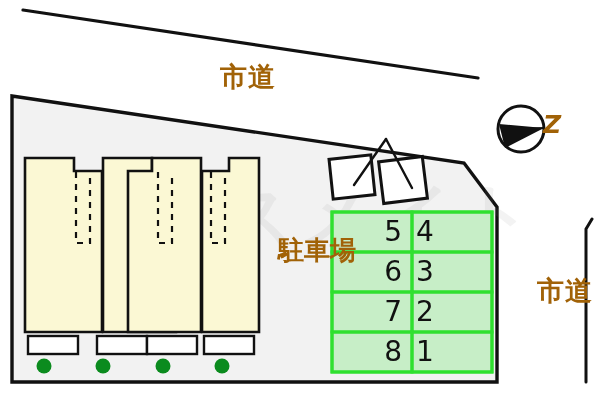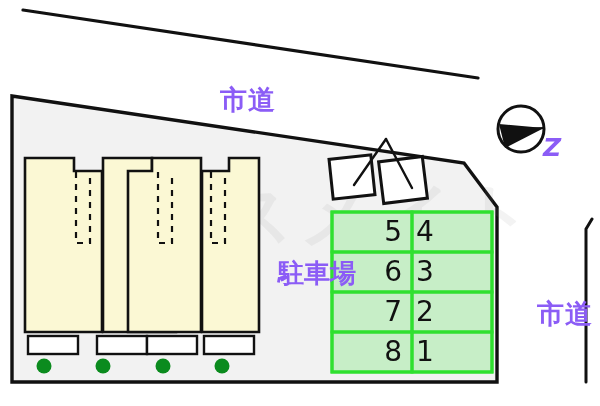--- a/index.html
+++ b/index.html
@@ -19,26 +19,25 @@
   }
   #map-svg {
     position: absolute;
     left: 0;
     top: 0;
     width: 600px;
     height: 406px;
   }
   .label {
     position: absolute;
-    color: #8b5cf6;
+    color: #a16207;
     font-weight: 700;
     line-height: 1;
     white-space: nowrap;
     user-select: none;
-    margin-top: 23px;
   }
   #label-road-top {
     left: 220px;
     top: 63px;
     font-size: 27px;
     letter-spacing: 1px;
   }
   #label-road-right {
     left: 537px;
     top: 277px;

